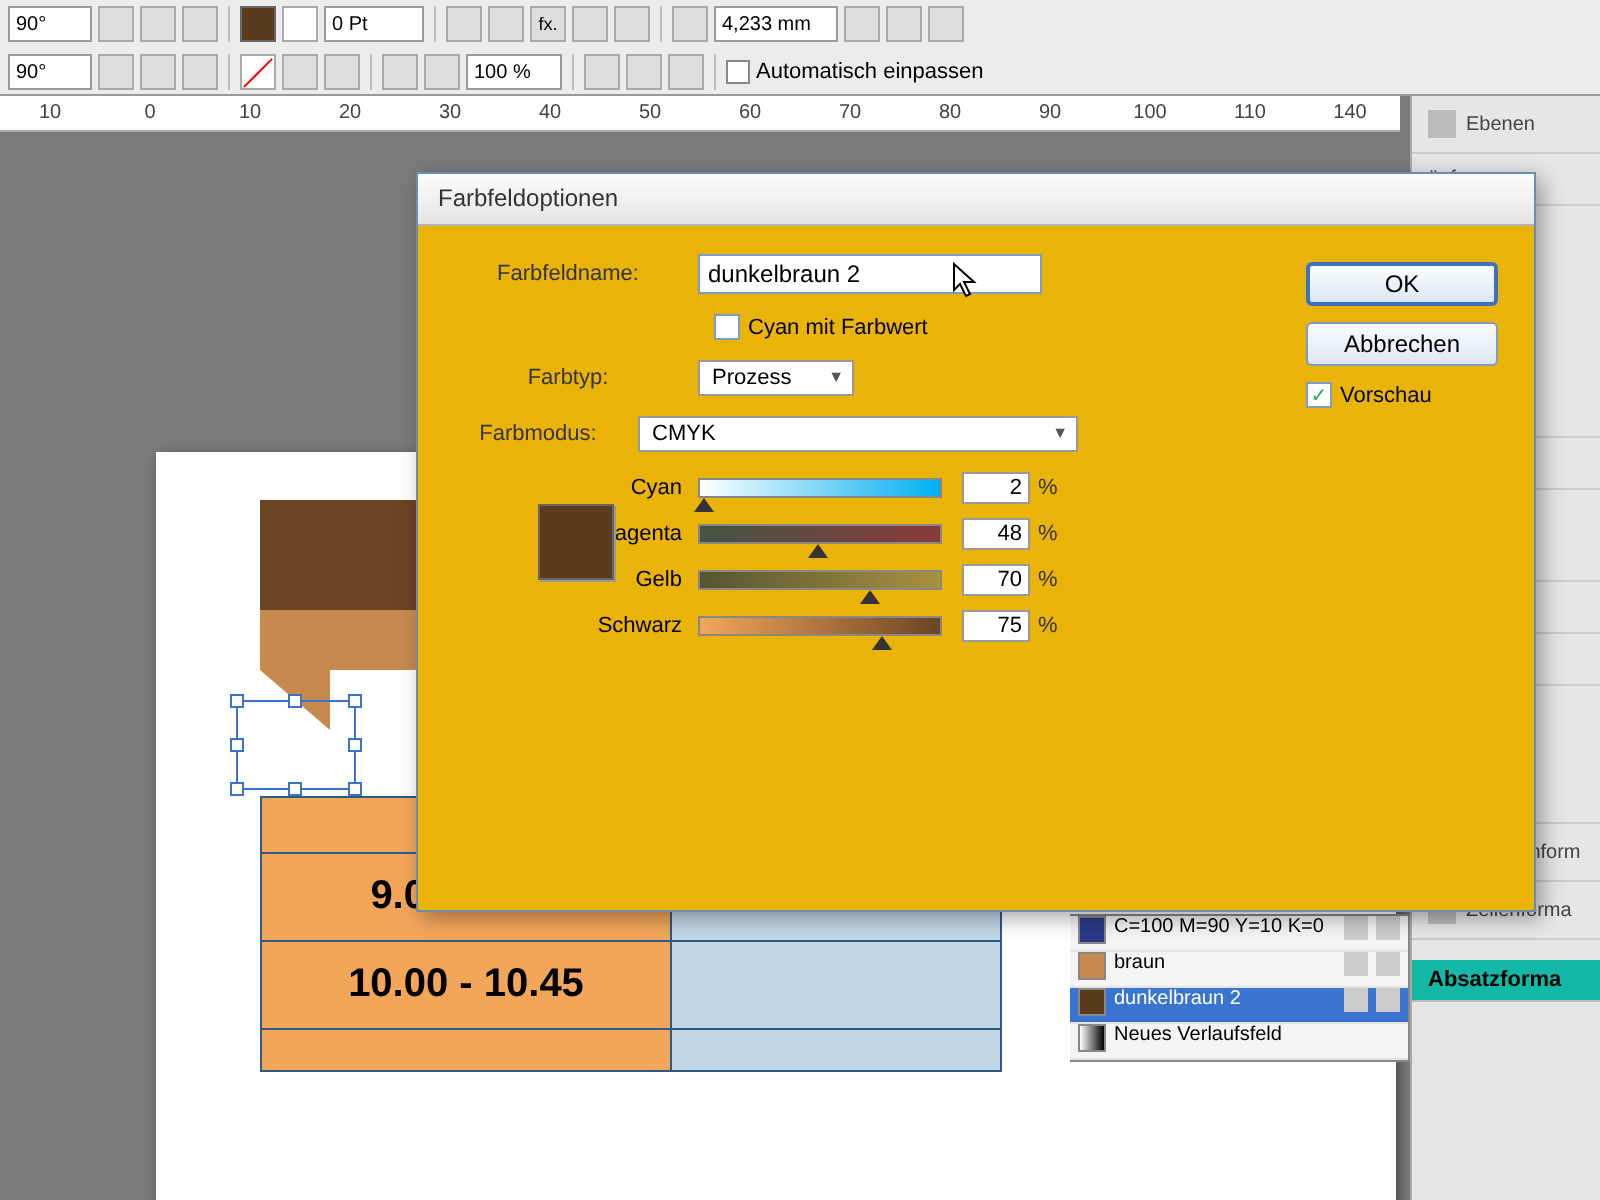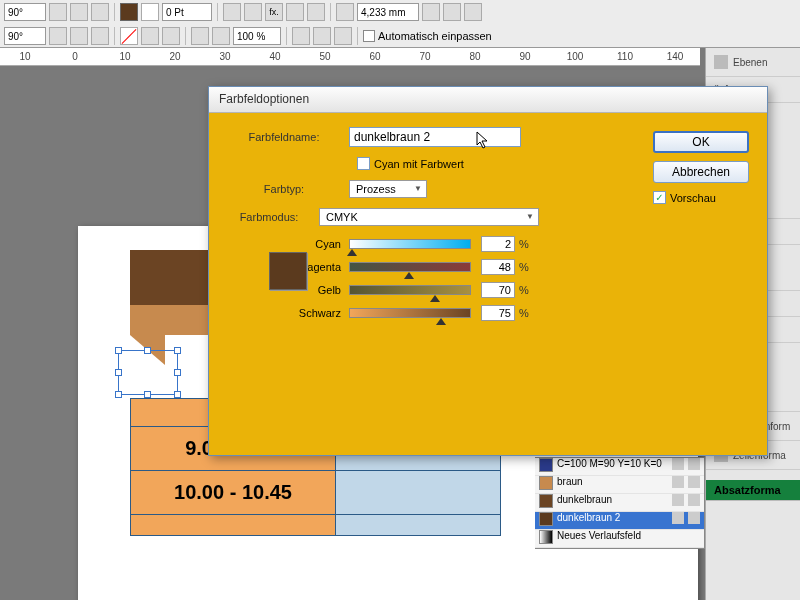--- a/index.html
+++ b/index.html
@@ -33,21 +33,21 @@
 .sched-table { position: absolute; left: 130px; top: 398px; border-collapse: collapse; }
 .sched-table td { border: 1px solid #2b5a87; font-size: 20px; font-weight: bold; text-align: center; padding: 10px 0; }
 .sched-table .col1 { width: 205px; }
 .sched-table .col2 { width: 165px; }
 .orange-cell { background: #f2a65a; }
 .blue-cell { background: #c1d7e8; }
 
 .right-panels { position: absolute; right: 0; top: 48px; width: 95px; bottom: 0; background: #e6e6e6; border-left: 1px solid #aaa; }
 .rp-tab { padding: 7px 8px; border-bottom: 1px solid #ccc; font-size: 10px; color: #444; display: flex; align-items: center; gap: 5px; }
 .rp-icon { width: 14px; height: 14px; background: #bbb; display: inline-block; }
-.rp-sect-hdr { background: #15803d; padding: 4px 8px; font-weight: bold; border-bottom: 1px solid #bbb; }
+.rp-sect-hdr { background: #14b8a6; padding: 4px 8px; font-weight: bold; border-bottom: 1px solid #bbb; }
 
 .swatches-panel { position: absolute; right: 95px; top: 457px; width: 170px; background: #f4f4f4; border: 1px solid #888; border-left: none; }
 .sw-row { display: flex; align-items: flex-start; height: 18px; padding: 0 4px; font-size: 10px; gap: 4px; border-bottom: 1px solid #e4e4e4; }
 .sw-row.sel { background: #3874d0; color: #fff; }
 .sw-chip { width: 14px; height: 14px; border: 1px solid #888; }
 .sw-name { flex: 1; overflow: hidden; white-space: nowrap; }
 .sw-icon { width: 12px; height: 12px; background: #ccc; }
 
 .dialog { position: absolute; left: 208px; top: 86px; width: 560px; height: 370px; background: #eab308; border: 1px solid #6a8db5; box-shadow: 3px 3px 10px rgba(0,0,0,0.35); }
 .dlg-title { height: 26px; background: linear-gradient(#fdfdfd,#e4e4e4); border-bottom: 1px solid #b5b5b5; padding: 5px 10px; font-size: 12px; color: #333; }
@@ -239,26 +239,20 @@
 <div class="swatches-panel">
   <div class="sw-row">
       <span class="sw-chip" style="background:#2a3a8a"></span>
       <span class="sw-name">C=100 M=90 Y=10 K=0</span>
       <span class="sw-icon"></span>
       <span class="sw-icon"></span>
     </div>
   <div class="sw-row">
       <span class="sw-chip" style="background:#c78a4e"></span>
       <span class="sw-name">braun</span>
-      <span class="sw-icon"></span>
-      <span class="sw-icon"></span>
-    </div>
-  <div class="sw-row">
-      <span class="sw-chip" style="background:#6b4423"></span>
-      <span class="sw-name">dunkelbraun</span>
       <span class="sw-icon"></span>
       <span class="sw-icon"></span>
     </div>
   <div class="sw-row sel">
       <span class="sw-chip" style="background:#5b3a1e"></span>
       <span class="sw-name">dunkelbraun 2</span>
       <span class="sw-icon"></span>
       <span class="sw-icon"></span>
     </div>
   <div class="sw-row">

